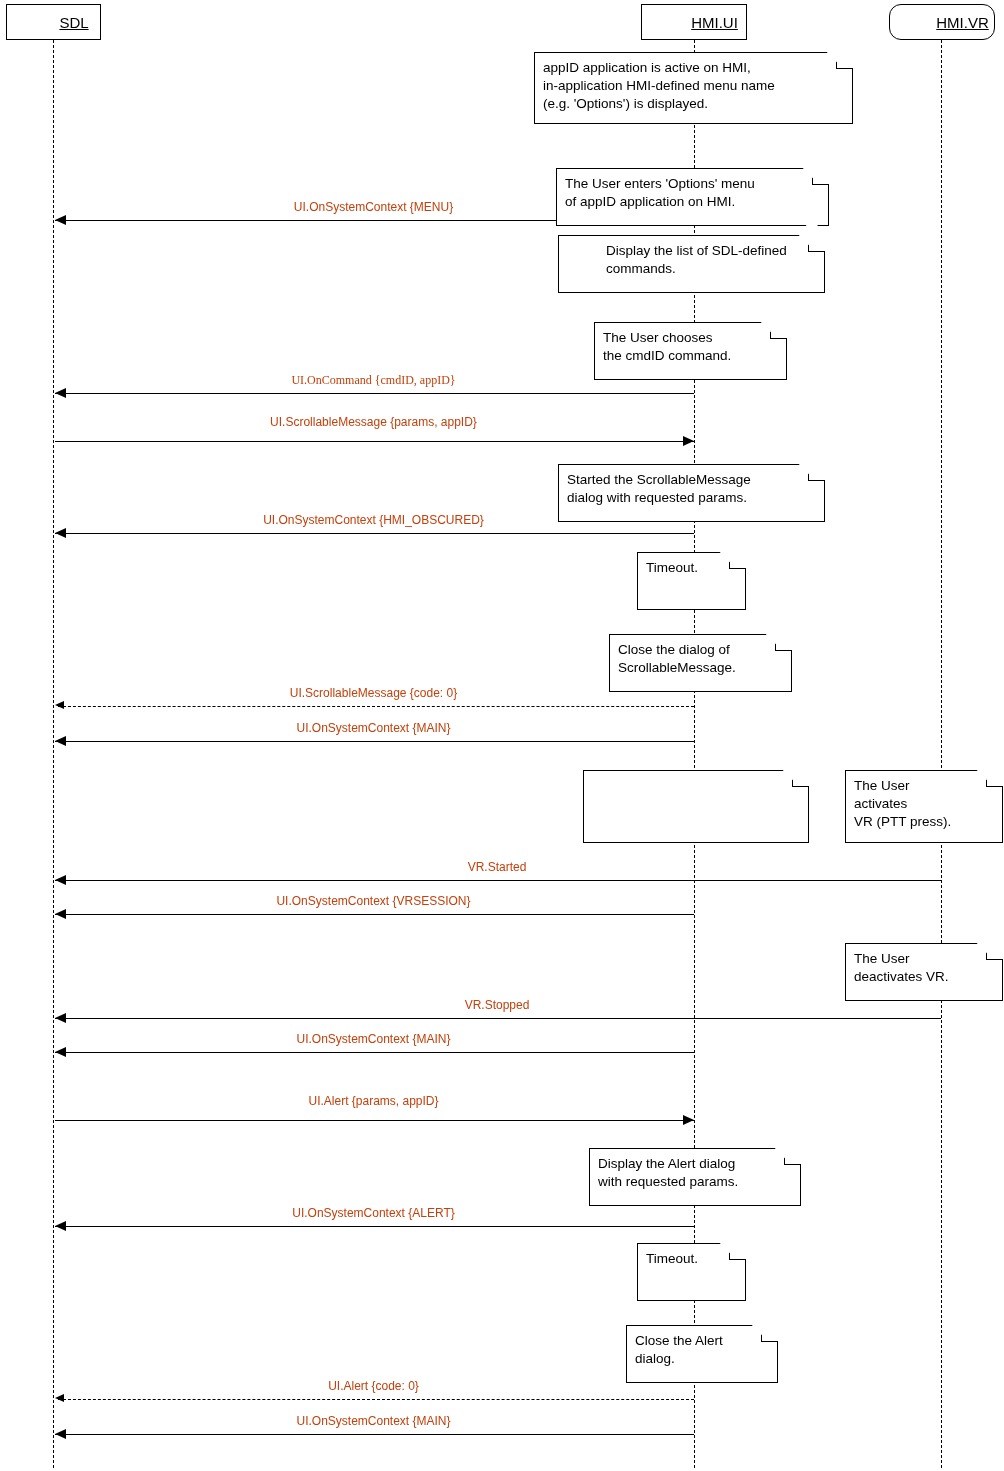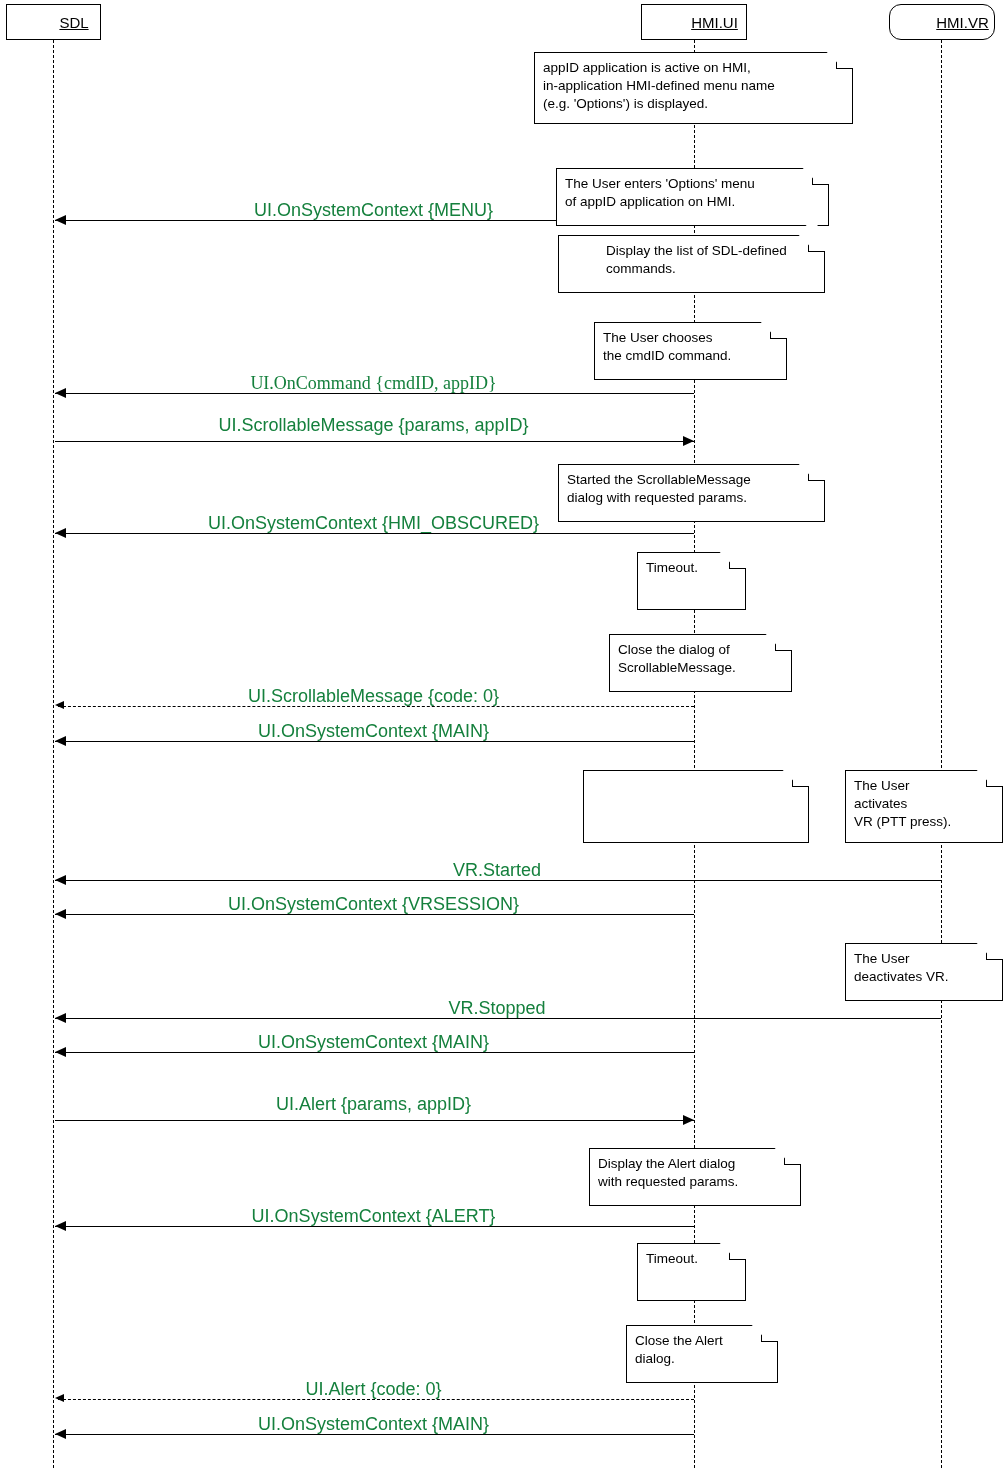--- a/index.html
+++ b/index.html
@@ -61,22 +61,22 @@
     border-bottom: 5px solid transparent;
     border-left: 11px solid #000;
   }
   .arrowhead.open-left {
     border-top: 5px solid transparent;
     border-bottom: 5px solid transparent;
     border-right: 11px solid #000;
   }
   .msg-label {
     position: absolute;
-    font-size: 18px;
-    color: #15803d;
+    font-size: 12px;
+    color: #c2410c;
     white-space: nowrap;
     text-align: center;
   }
   .note {
     position: absolute;
     background: #fff;
     font-size: 13.5px;
     line-height: 1.35;
     color: #000;
     box-sizing: border-box;

